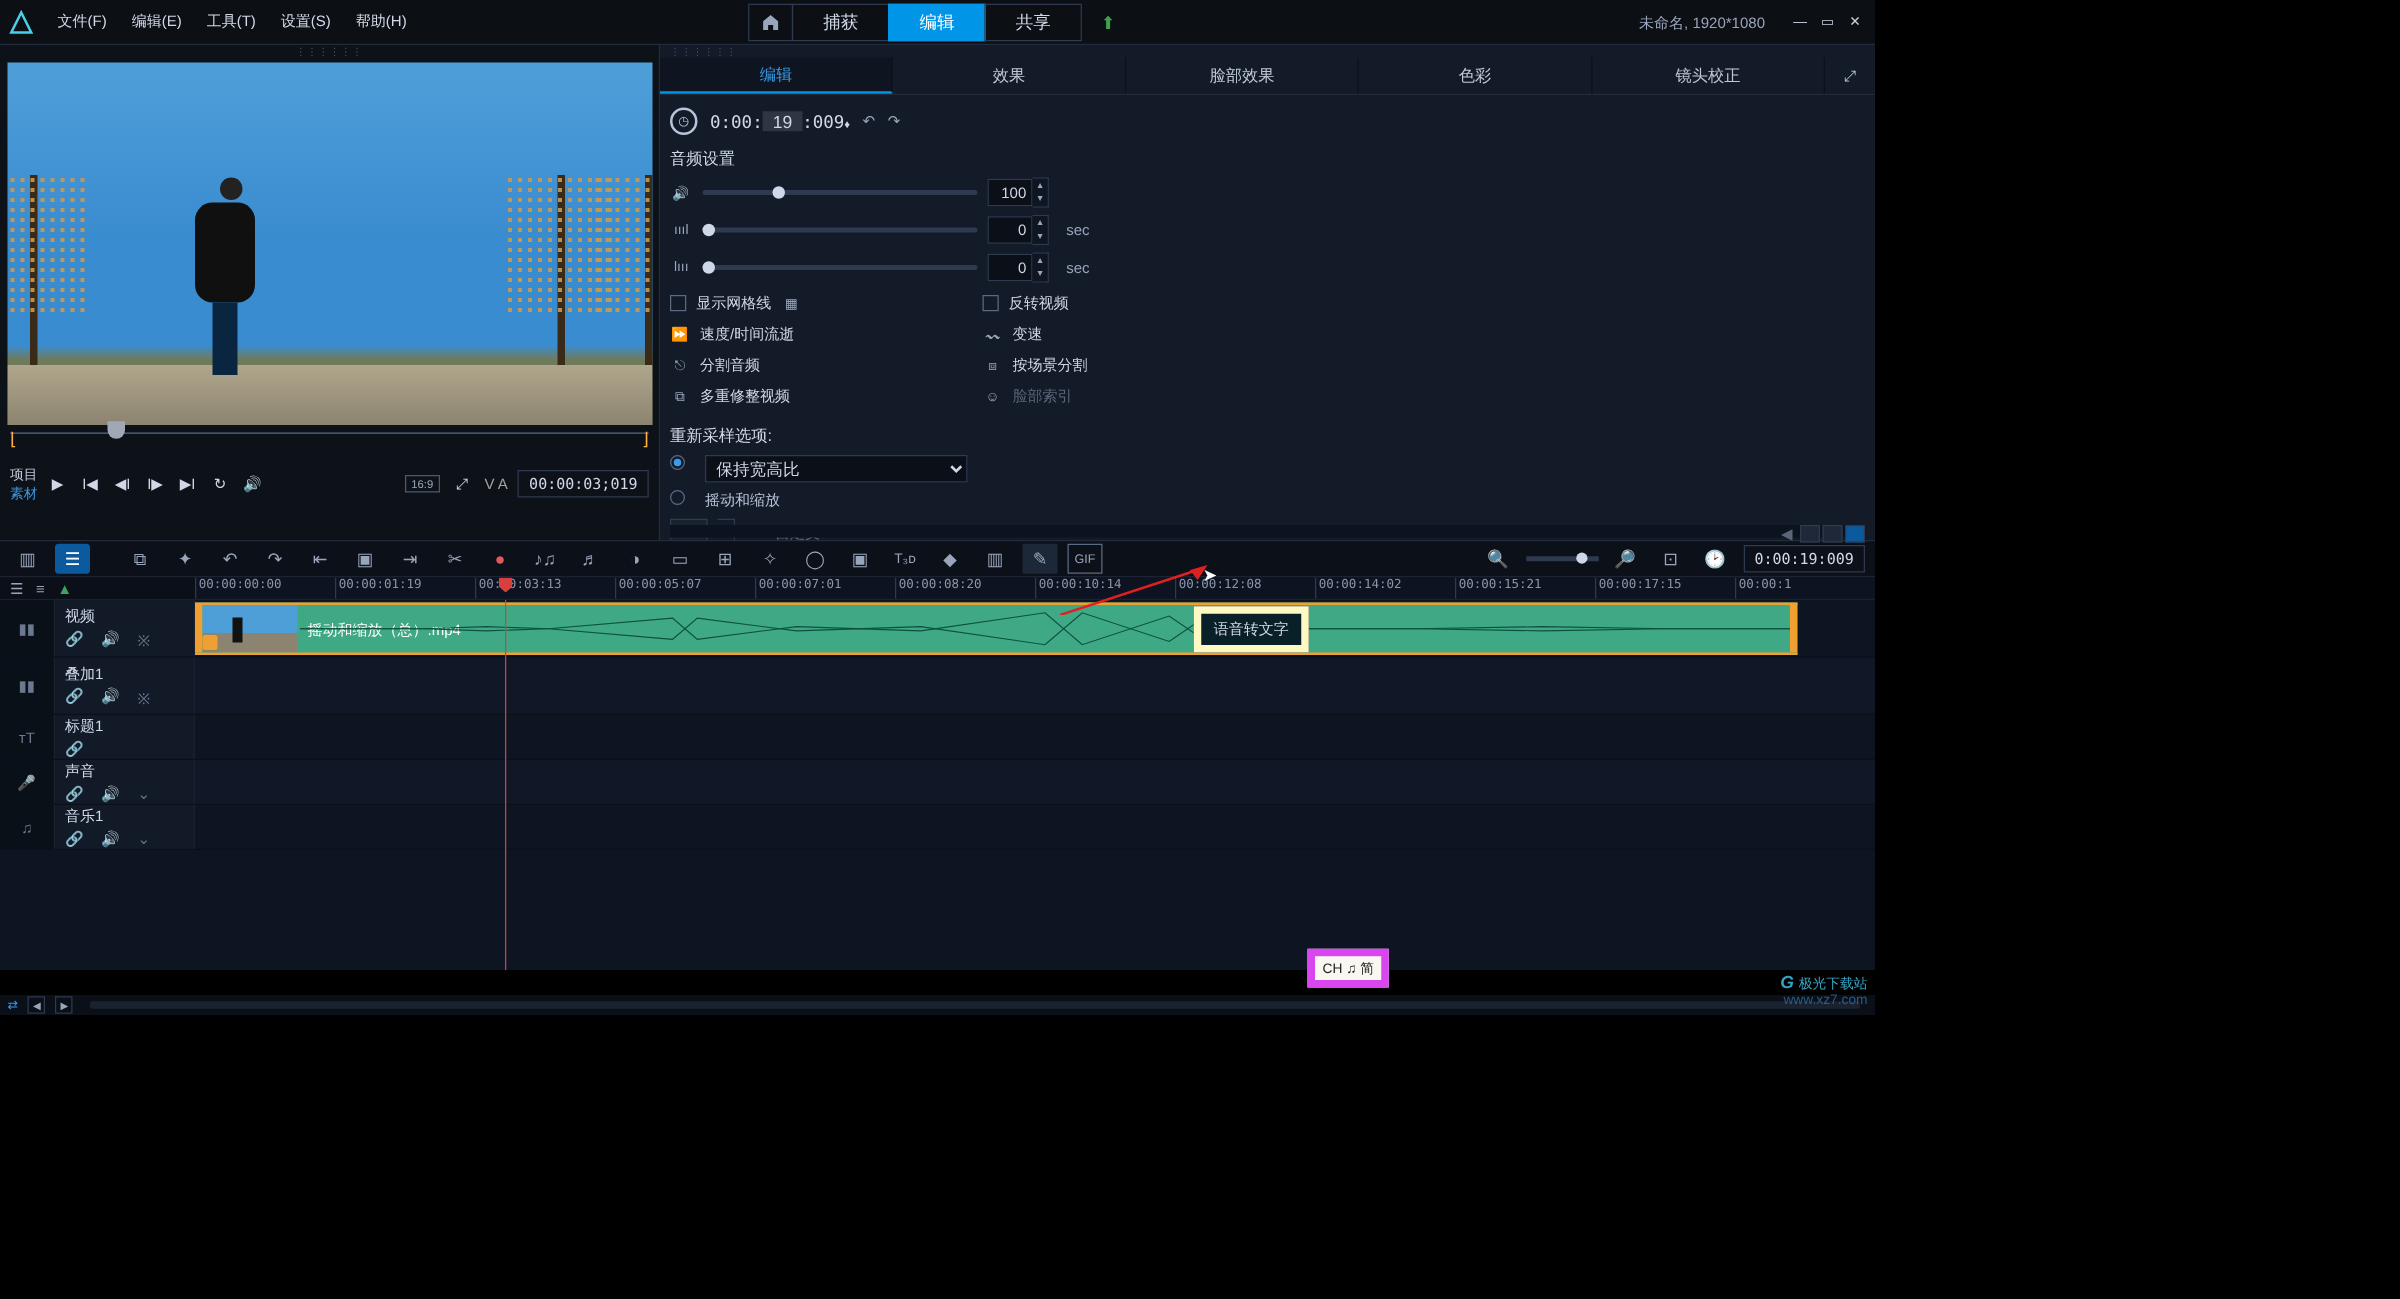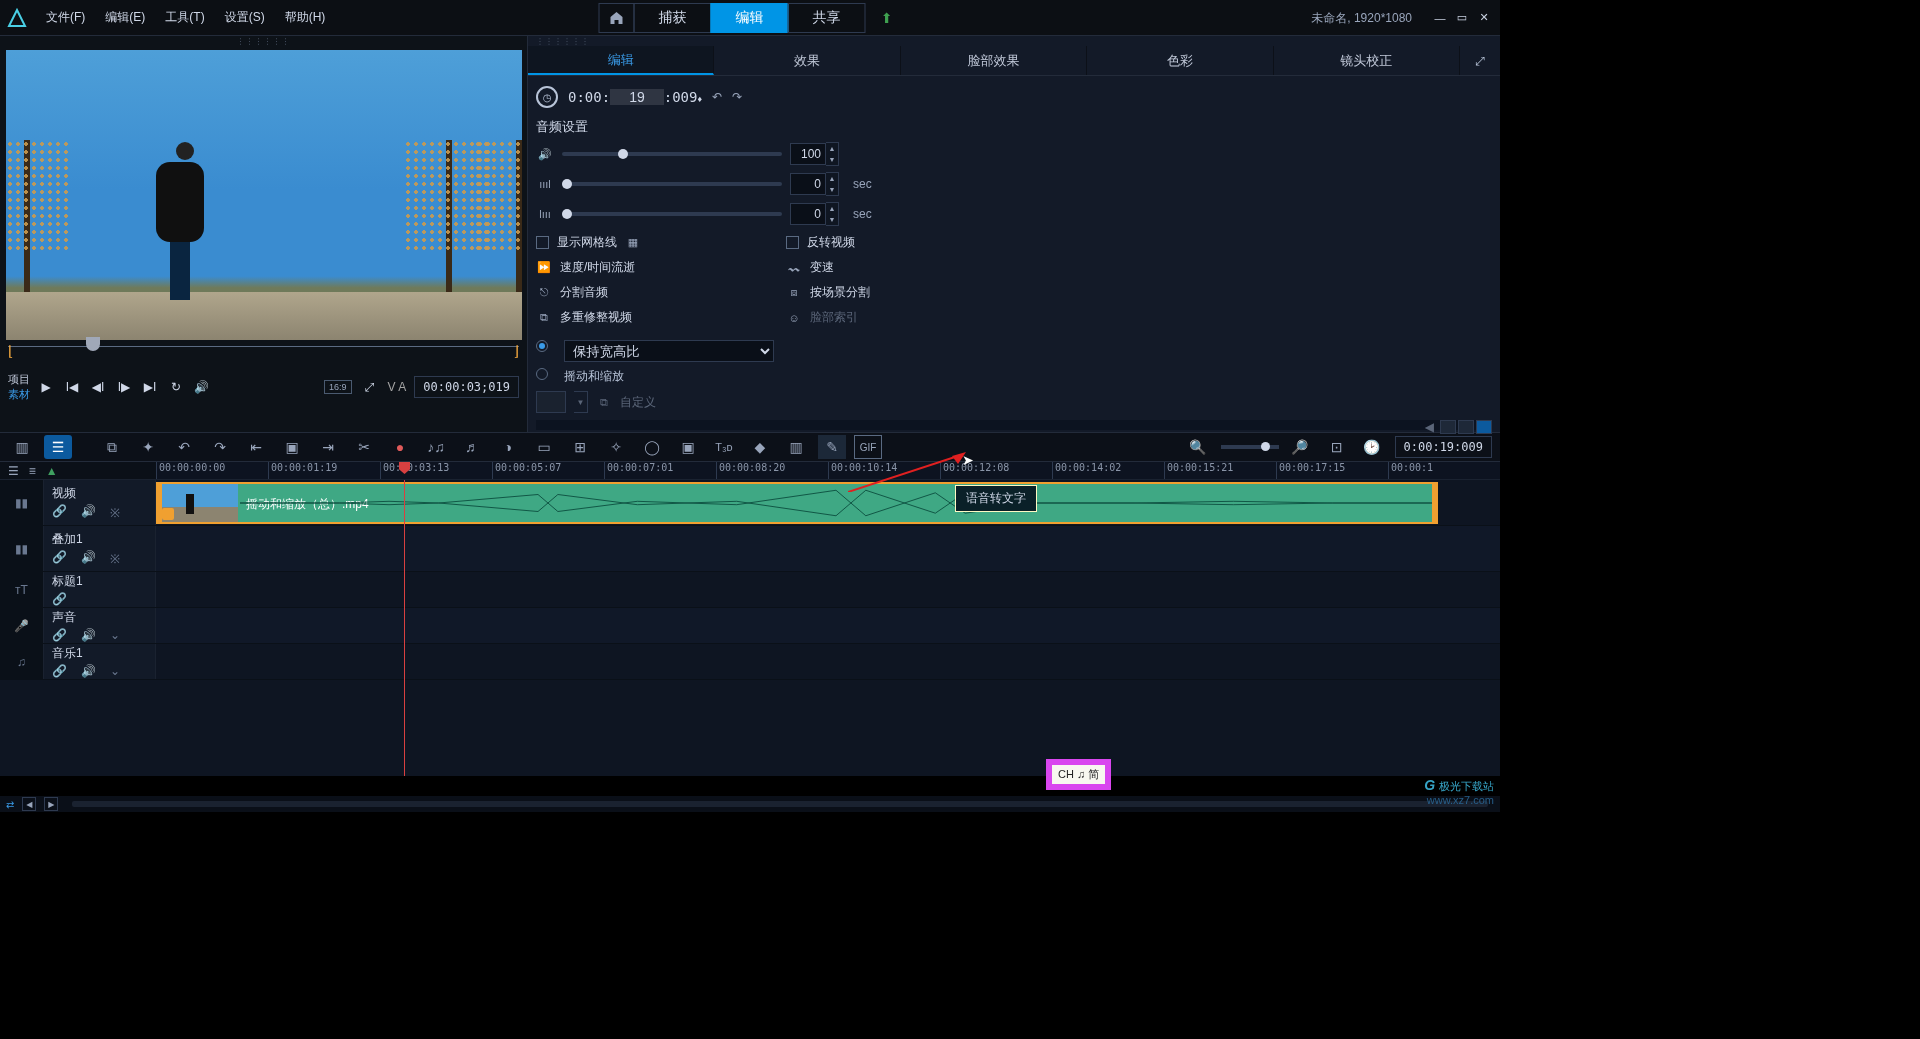--- a/index.html
+++ b/index.html
@@ -42,21 +42,21 @@
 .aspectbox { border:1px solid #4a5a70; padding:1px 4px; font-size:9px; color:#99a5bb; }
 .tc-box { border:1px solid #2e3a50; padding:3px 8px; font-family:monospace; font-size:12px; color:#d0d8e8; }
 .edit-pane { flex:1; background:#131a28; display:flex; flex-direction:column; position:relative; }
 .edit-tabs { height:30px; display:flex; border-bottom:1px solid #232b3a; }
 .etab { flex:1; display:flex; align-items:center; justify-content:center; color:#c0c8d8; font-size:13px; cursor:pointer; border-right:1px solid #0c1018; }
 .etab.active { background:#0e1520; color:#3a9be8; border-bottom:2px solid #0095e6; }
 .edit-body { padding:10px 8px; flex:1; overflow:auto; }
 .time-row { display:flex; align-items:center; gap:10px; margin-bottom:10px; }
 .clock-ico { width:22px; height:22px; border-radius:50%; border:2px solid #b8c4d8; display:flex; align-items:center; justify-content:center; font-size:10px; }
 .tc-inline { font-family:monospace; font-size:14px; color:#d0d8e8; }
-.tc-inline .msel { background:rgba(255,255,255,.12); padding:0 19px; }
+.tc-inline .msel { background:rgba(255,255,255,.12); padding:0 8px; }
 .section-h { font-size:13px; color:#d0d8e8; margin:6px 0; }
 .slider-row { display:flex; align-items:center; gap:8px; margin:6px 0; }
 .ico-s { width:18px; text-align:center; color:#99a5bb; font-size:11px; }
 .slider { flex:0 0 220px; height:4px; background:#2e3a50; position:relative; border-radius:2px; }
 .slider .knob { width:10px; height:10px; background:#d0d8e8; border-radius:50%; position:absolute; top:-3px; }
 .numbox { display:flex; align-items:center; }
 .numbox input { width:36px; height:22px; background:#0a0f18; border:1px solid #2e3a50; color:#d0d8e8; text-align:right; padding-right:4px; font-size:12px; }
 .spin { display:flex; flex-direction:column; border:1px solid #2e3a50; border-left:none; }
 .spin span { width:12px; height:11px; display:flex; align-items:center; justify-content:center; font-size:7px; color:#99a5bb; background:#0f1622; cursor:pointer; }
 .unit { margin-left:6px; color:#99a5bb; }
@@ -100,21 +100,21 @@
 .playhead { position:absolute; left:404px; top:0; width:1px; height:100%; background:#d84040; z-index:20; }
 .playhead::before { content:""; position:absolute; top:-18px; left:-5px; width:11px; height:12px; background:#d84040; clip-path:polygon(0 0,100% 0,100% 60%,50% 100%,0 60%); }
 .clip { position:absolute; left:0; top:2px; height:42px; width:1282px; background:#3fa884; border-top:2px solid #f0a030; border-bottom:2px solid #f0a030; display:flex; align-items:center; overflow:hidden; }
 .clip-edge { width:6px; height:100%; background:#f0a030; }
 .clip-thumb { width:76px; height:100%; background:linear-gradient(#4e9fd8 60%,#8c8470 60%); }
 .clip-thumb .cp { width:8px; height:20px; background:#111; margin:10px 0 0 24px; }
 .clip-thumb .sb { position:absolute; left:6px; bottom:2px; width:12px; height:12px; background:#f0a030; border-radius:2px; }
 .clip-label { position:absolute; left:90px; top:12px; color:#fff; font-size:12px; }
 .wave { position:absolute; left:84px; right:6px; top:2px; bottom:2px; }
 .wave svg { width:100%; height:100%; }
-.tooltip { position:absolute; left:955px; top:485px; background:#0a2028; border:1px solid #fef9c3; padding:4px 10px; color:#d0d8e8; font-size:12px; z-index:50; }
+.tooltip { position:absolute; left:955px; top:485px; background:#0a2028; border:6px solid #fef9c3; padding:4px 10px; color:#d0d8e8; font-size:12px; z-index:50; }
 .arrow { position:absolute; left:848px; top:452px; width:118px; height:40px; z-index:45; pointer-events:none; }
 .ime { position:absolute; left:1046px; bottom:22px; background:#f8f8f0; color:#222; font-size:11px; padding:2px 6px; border:6px solid #d946ef; z-index:60; }
 .watermark { position:absolute; right:6px; bottom:6px; color:#3a8cd8; font-size:11px; z-index:60; opacity:.85; text-align:right; }
 .watermark b { font-size:14px; font-style:italic; }
 .hscroll { position:absolute; bottom:0; left:0; right:0; height:16px; background:#0a0f18; display:flex; align-items:center; padding:0 6px; gap:8px; }
 .hscroll .seg { width:60px; height:8px; background:#2e3a50; border-radius:2px; }
 .hscroll .arr { width:14px; height:14px; border:1px solid #2e3a50; display:flex; align-items:center; justify-content:center; font-size:8px; color:#99a5bb; }
 .cursor-icon { position:absolute; left:962px; top:452px; color:#fff; font-size:14px; z-index:55; }
 </style>
 </head>
@@ -296,20 +296,21 @@
               <span>按场景分割</span>
             </div>
           <div class="opt-item disabled">
               <span class="ibox">☺</span>
               <span>脸部索引</span>
             </div>
         </div>
       </div>
 
       <div class="resample">
+        <div class="section-h">重新采样选项:</div>
         <div class="radio-row">
             <span class="radio on"></span>
           <select><option>保持宽高比</option></select>
         </div>
         <div class="radio-row">
             <span class="radio"></span>
             <span>摇动和缩放</span>
           </div>
         <div class="custom-row">
           <div class="swatch"></div>

